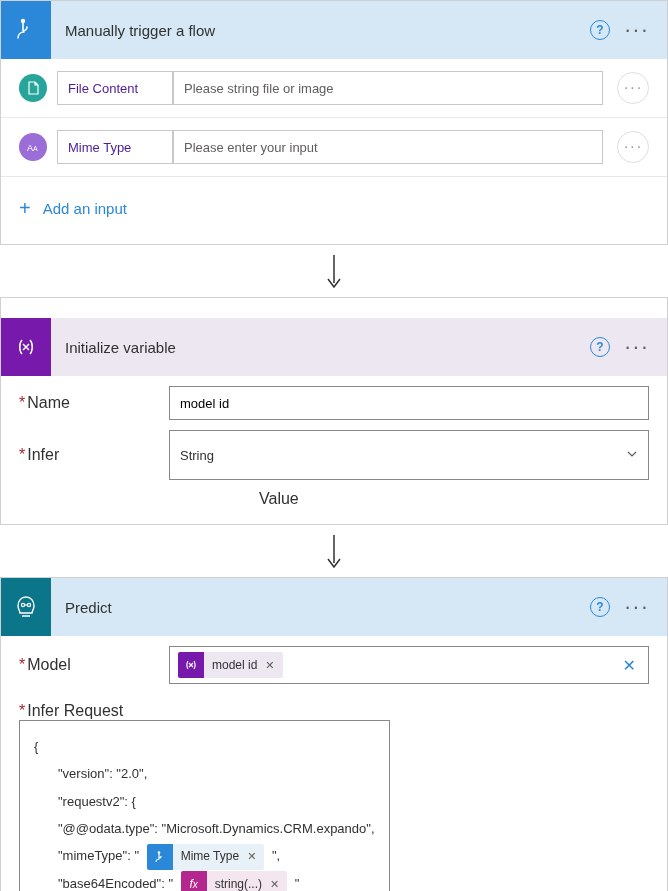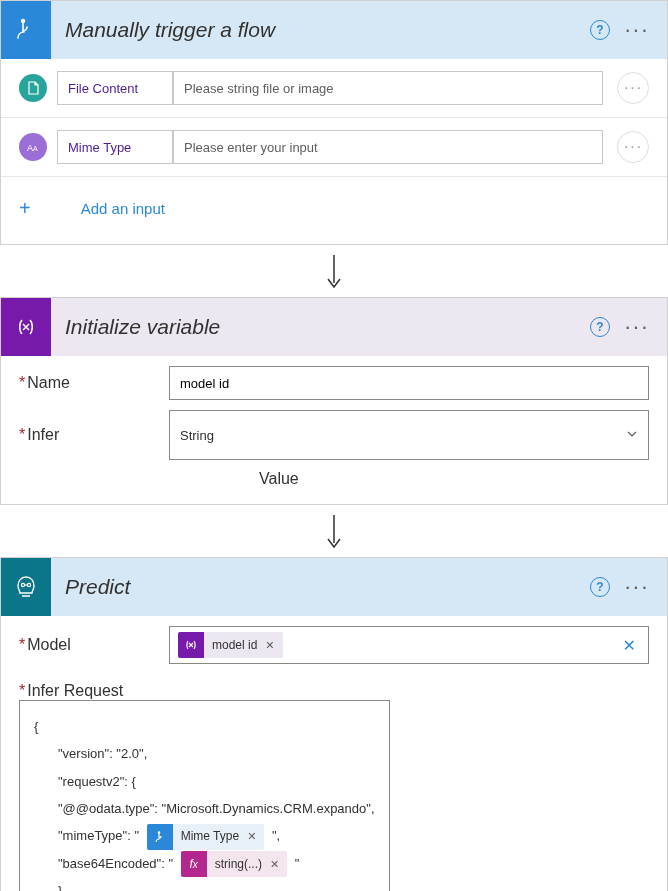--- a/index.html
+++ b/index.html
@@ -1,44 +1,44 @@
 <!DOCTYPE html>
 <html><head>
 <meta charset="utf-8">
 <style>
 * { box-sizing: border-box; margin: 0; padding: 0; }
 body { font-family: "Segoe UI", Arial, sans-serif; background: #fff; width: 668px; font-size: 13px; color: #323130; }
 
 .card { border: 1px solid #d0d0d0; background: #fff; margin-bottom: 0; }
 .card-header { display: flex; align-items: center; padding: 0; height: 58px; }
 .header-icon { width: 50px; height: 58px; display: flex; align-items: center; justify-content: center; }
-.header-title { flex: 1; font-size: 21px; padding-left: 14px; color: #323130; font-style: italic; }
+.header-title { flex: 1; font-size: 15px; padding-left: 14px; color: #323130; }
 .header-actions { display: flex; align-items: center; gap: 14px; padding-right: 18px; }
 .help-circle { width: 20px; height: 20px; border: 1.5px solid #2b88d8; border-radius: 50%; display: flex; align-items: center; justify-content: center; color: #2b88d8; font-size: 12px; font-weight: 600; cursor: pointer; }
 .ellipsis { font-size: 22px; color: #605e5c; cursor: pointer; line-height: 0; letter-spacing: 1px; }
 
 .hdr-blue { background: #d6e8f6; }
-.hdr-purple { background: #ede7f2; }
+.hdr-purple { background: #ede7f2; margin-top: 20px; }
 .icon-blue { background: #2b88d8; }
 .icon-purple { background: #7719aa; }
 .icon-teal { background: #0b7689; }
 
 .card-body { padding: 0; }
 .trigger-row { display: flex; align-items: center; padding: 12px 18px; border-bottom: 1px solid #e8e8e8; }
 .trigger-row:last-of-type { border-bottom: 1px solid #e8e8e8; }
 .input-icon { width: 28px; height: 28px; border-radius: 50%; display: flex; align-items: center; justify-content: center; margin-right: 10px; flex-shrink: 0; }
 .ic-teal { background: #27a59a; }
 .ic-purple { background: #9b6dd7; }
 .pill-box { border: 1px solid #c8c8c8; height: 34px; display: flex; align-items: center; padding: 0 10px; }
 .label-box { width: 116px; color: #4c1d95; }
 .value-box { flex: 1; color: #605e5c; }
 .row-more { margin-left: 14px; width: 32px; height: 32px; border-radius: 50%; border: 1px solid #e1dfdd; display: flex; align-items: center; justify-content: center; color: #a19f9d; font-size: 16px; letter-spacing: 1px; cursor: pointer; }
 .add-input { display: flex; align-items: center; padding: 20px 18px 24px; color: #2b88d8; cursor: pointer; }
 .add-input .plus { font-size: 20px; margin-right: 12px; font-weight: 300; }
-.add-input .txt { font-size: 15px; margin-left: 38px; }
+.add-input .txt { font-size: 15px; }
 
 .arrow-connector { display: flex; justify-content: center; padding: 10px 0 8px; }
 
 .form-body { padding: 10px 18px 16px; }
 .form-row { display: flex; align-items: center; margin-bottom: 10px; }
 .form-row:last-child { margin-bottom: 0; flex-direction: column; }
 .form-label { width: 150px; font-size: 16px; color: #323130; }
 .form-label.req::before { content: "*"; color: #a4262c; margin-right: 2px; }
 .form-input { flex: 1; height: 34px; border: 1px solid #8a8886; padding: 0 10px; font-size: 13px; font-family: inherit; }
 .form-select { flex: 1; height: 50px; border: 1px solid #8a8886; padding: 0 10px; display: flex; align-items: center; justify-content: space-between; cursor: pointer; }

